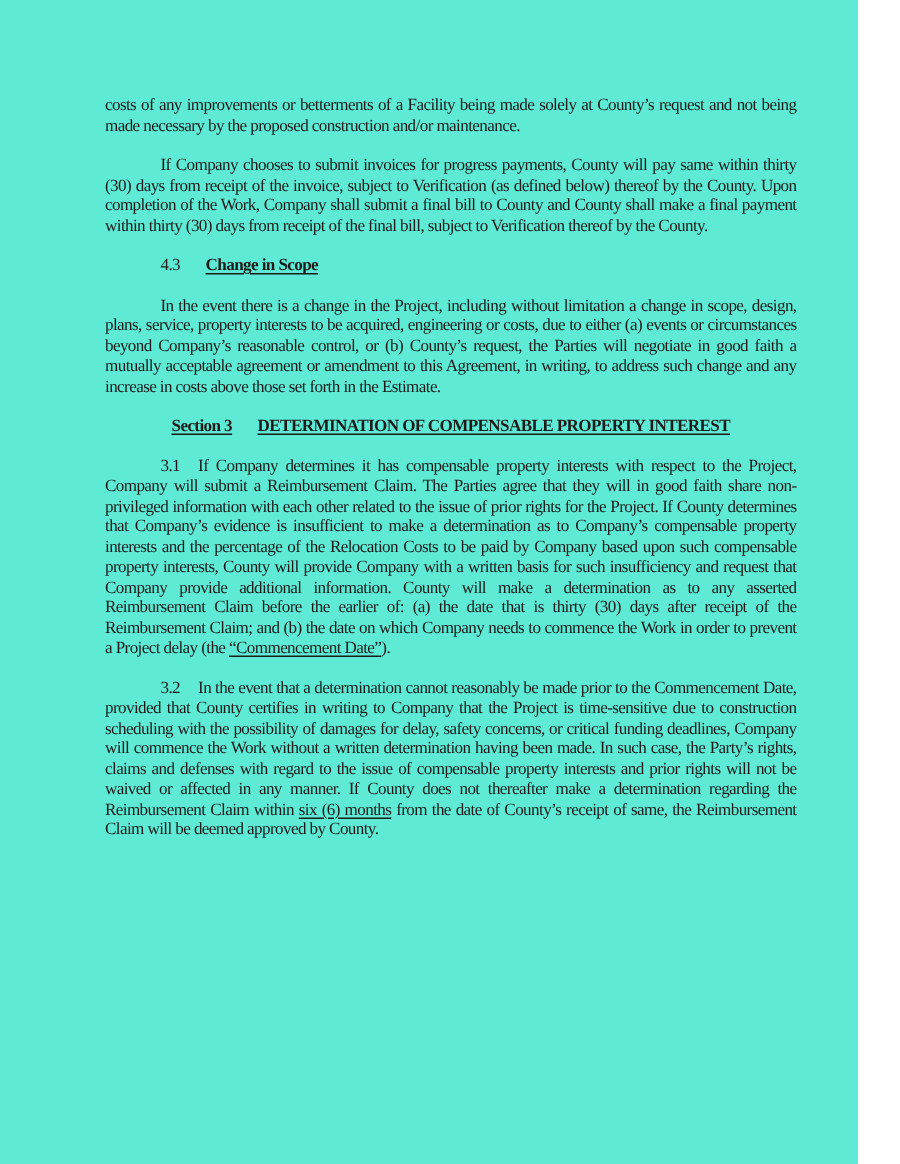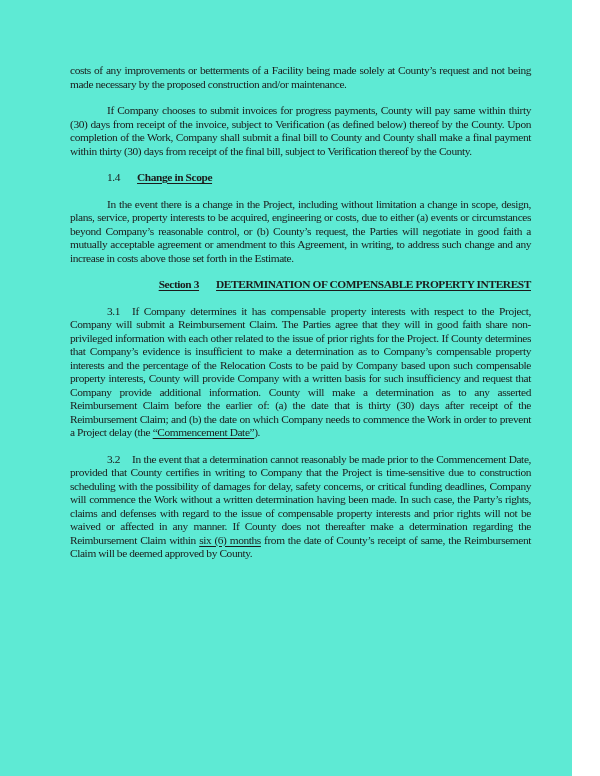--- a/index.html
+++ b/index.html
@@ -40,21 +40,21 @@
     font-weight: normal;
     margin-right: 17px;
   }
   .h-title {
     font-weight: bold;
     text-decoration: underline;
     text-underline-offset: 2px;
   }
   .heading-major {
     padding-left: 0;
-    text-align: right;
+    text-align: center;
   }
   .h-label {
     font-weight: bold;
     text-decoration: underline;
     text-underline-offset: 2px;
     margin-right: 17px;
   }
   .u {
     text-decoration: underline;
     text-underline-offset: 1.5px;
@@ -79,21 +79,21 @@
 
 <div class="page">
   <div class="content">
 
     <p class="doc-block para">costs of any improvements or betterments of a Facility being made solely at County’s request and not being made necessary by the proposed construction and/or maintenance.</p>
 
 
     <p class="doc-block para indent">If Company chooses to submit invoices for progress payments, County will pay same within thirty (30) days from receipt of the invoice, subject to Verification (as defined below) thereof by the County.  Upon completion of the Work, Company shall submit a final bill to County and County shall make a final payment within thirty (30) days from receipt of the final bill, subject to Verification thereof by the County.</p>
 
     <div class="doc-block heading">
-      <span class="h-num">1.4</span><span class="h-title">Change in Scope</span>
+      <span class="h-num">4.3</span><span class="h-title">Change in Scope</span>
     </div>
 
     <p class="doc-block para indent">In the event there is a change in the Project, including without limitation a change in scope, design, plans, service, property interests to be acquired, engineering or costs, due to either (a) events or circumstances beyond Company’s reasonable control, or (b) County’s request, the Parties will negotiate in good faith a mutually acceptable agreement or amendment to this Agreement, in writing, to address such change and any increase in costs above those set forth in the Estimate.</p>
 
     <div class="doc-block heading-major">
       <span class="h-label">Section 3</span><span class="h-title">DETERMINATION OF COMPENSABLE PROPERTY INTEREST</span>
     </div>
 
     <p class="doc-block para indent">
       <span class="para-num">3.1</span><span><span>If Company determines it has compensable property interests with respect to the Project, Company will submit a Reimbursement Claim.  The Parties agree that they will in good faith share non-privileged information with each other related to the issue of prior rights for the Project.  If County determines that Company’s evidence is insufficient to make a determination as to Company’s compensable property interests and the percentage of the Relocation Costs to be paid by Company based upon such compensable property interests, County will provide Company with a written basis for such insufficiency and request that Company provide additional information.  County will make a determination as to any asserted Reimbursement Claim before the earlier of: (a) the date that is thirty (30) days after receipt of the Reimbursement Claim; and (b) the date on which Company needs to commence the Work in order to prevent a Project delay (the </span><span class="u">“Commencement Date”</span><span>).</span></span>

